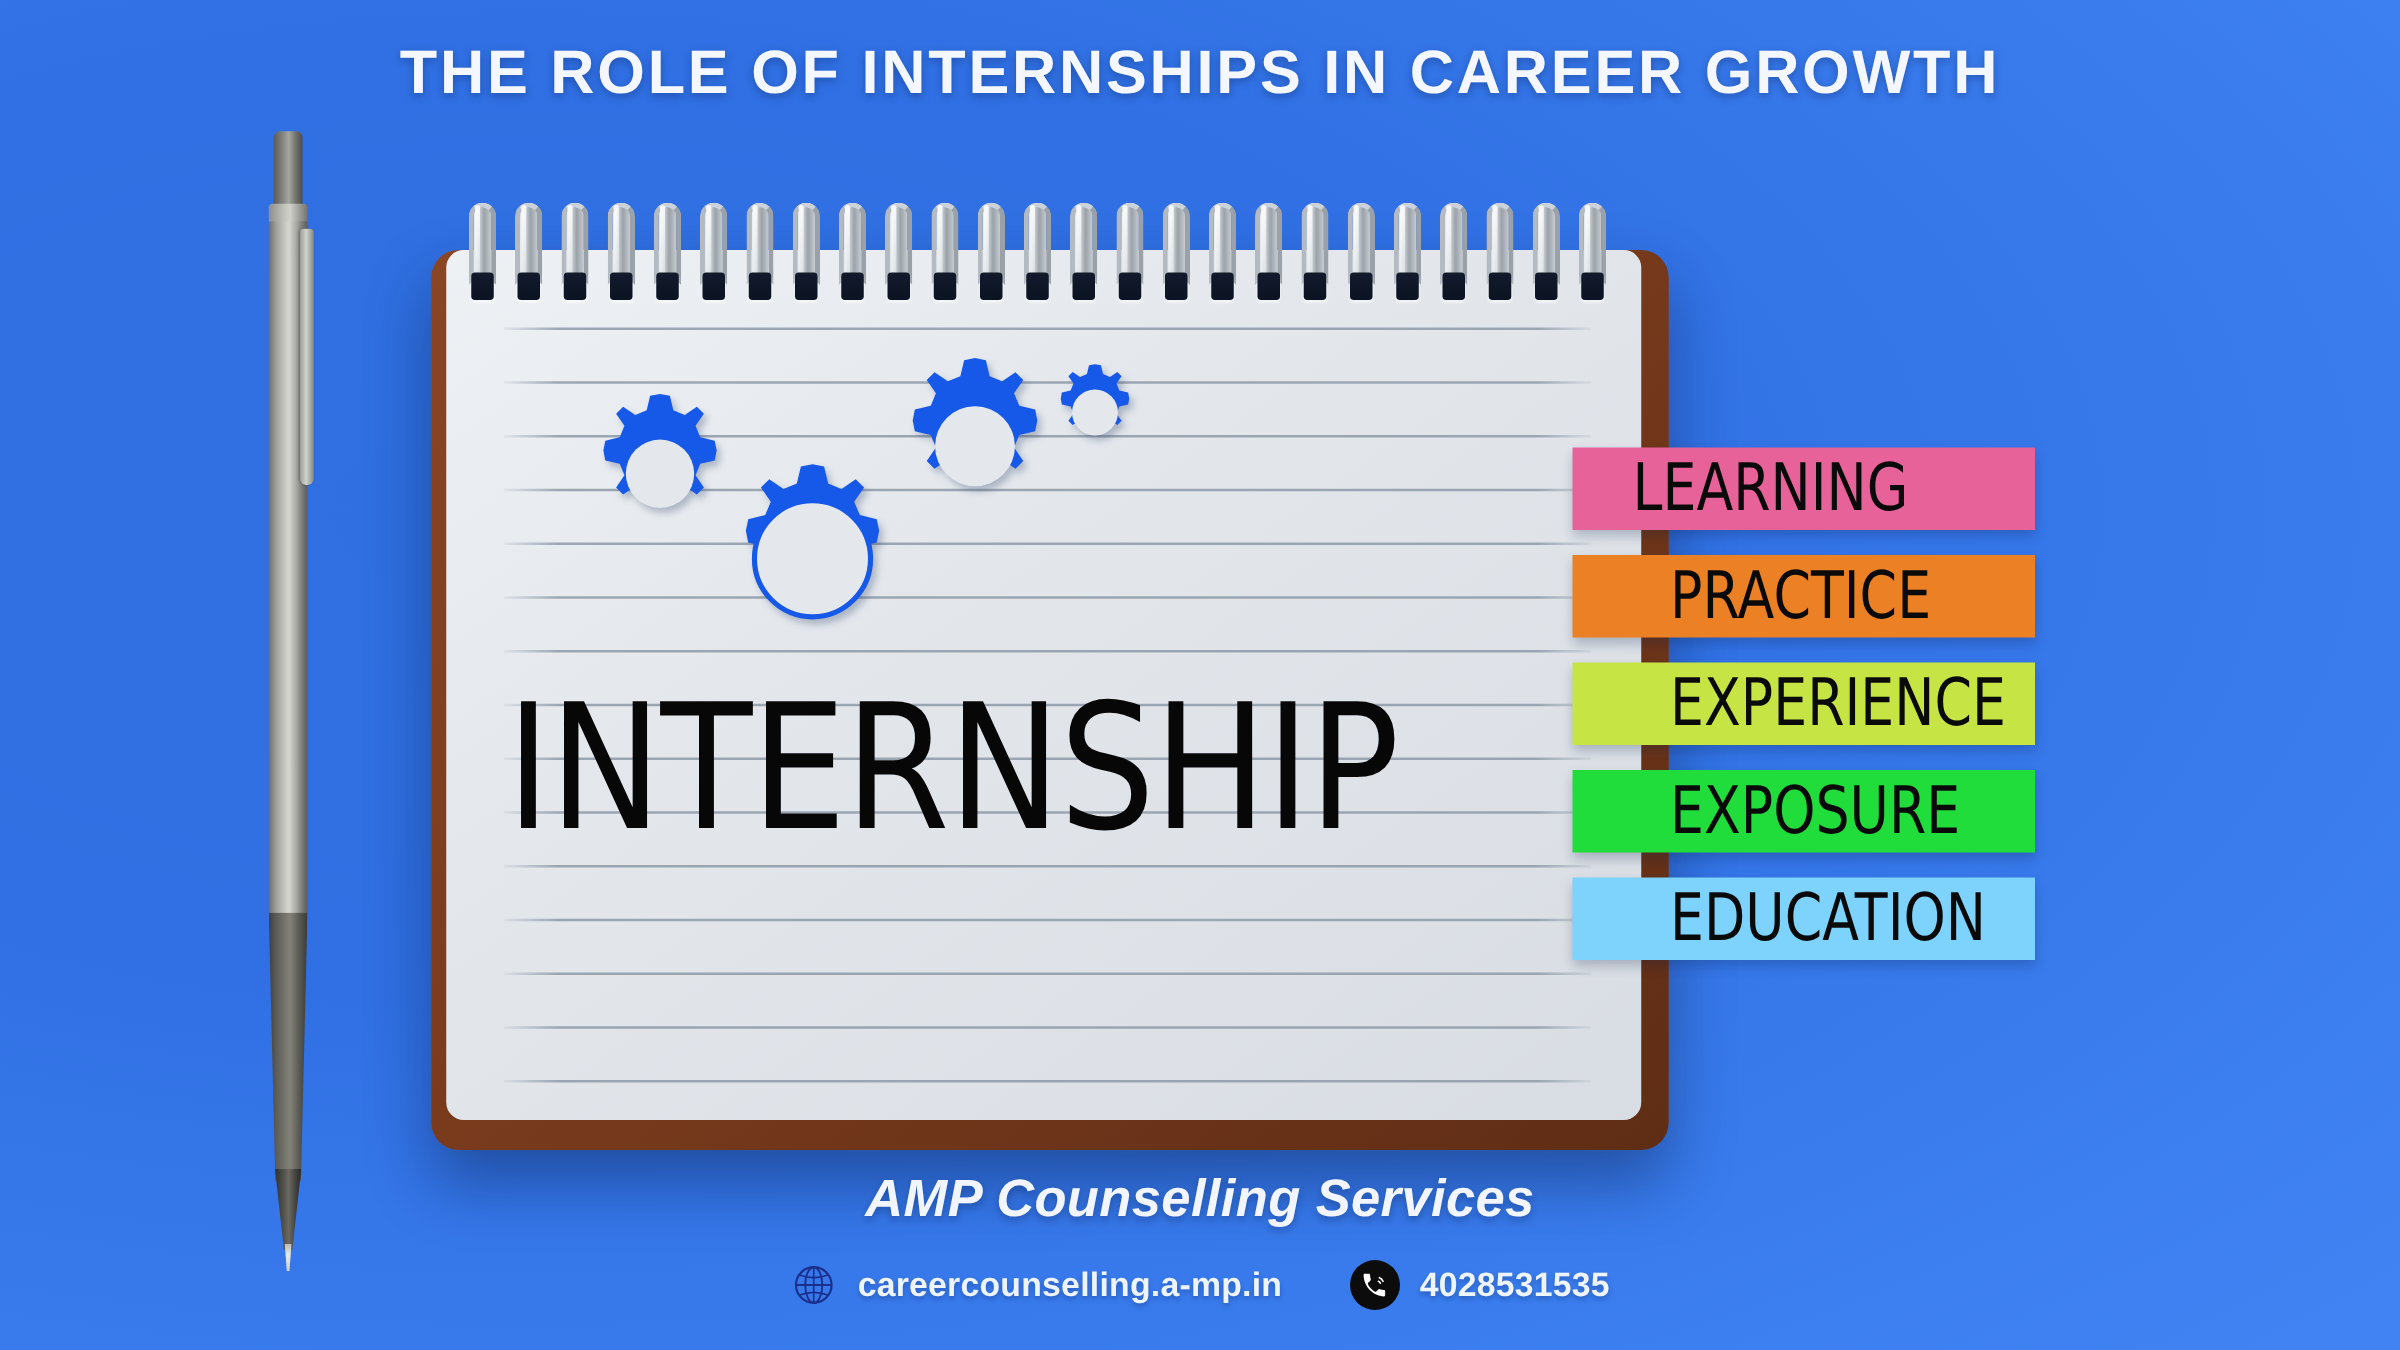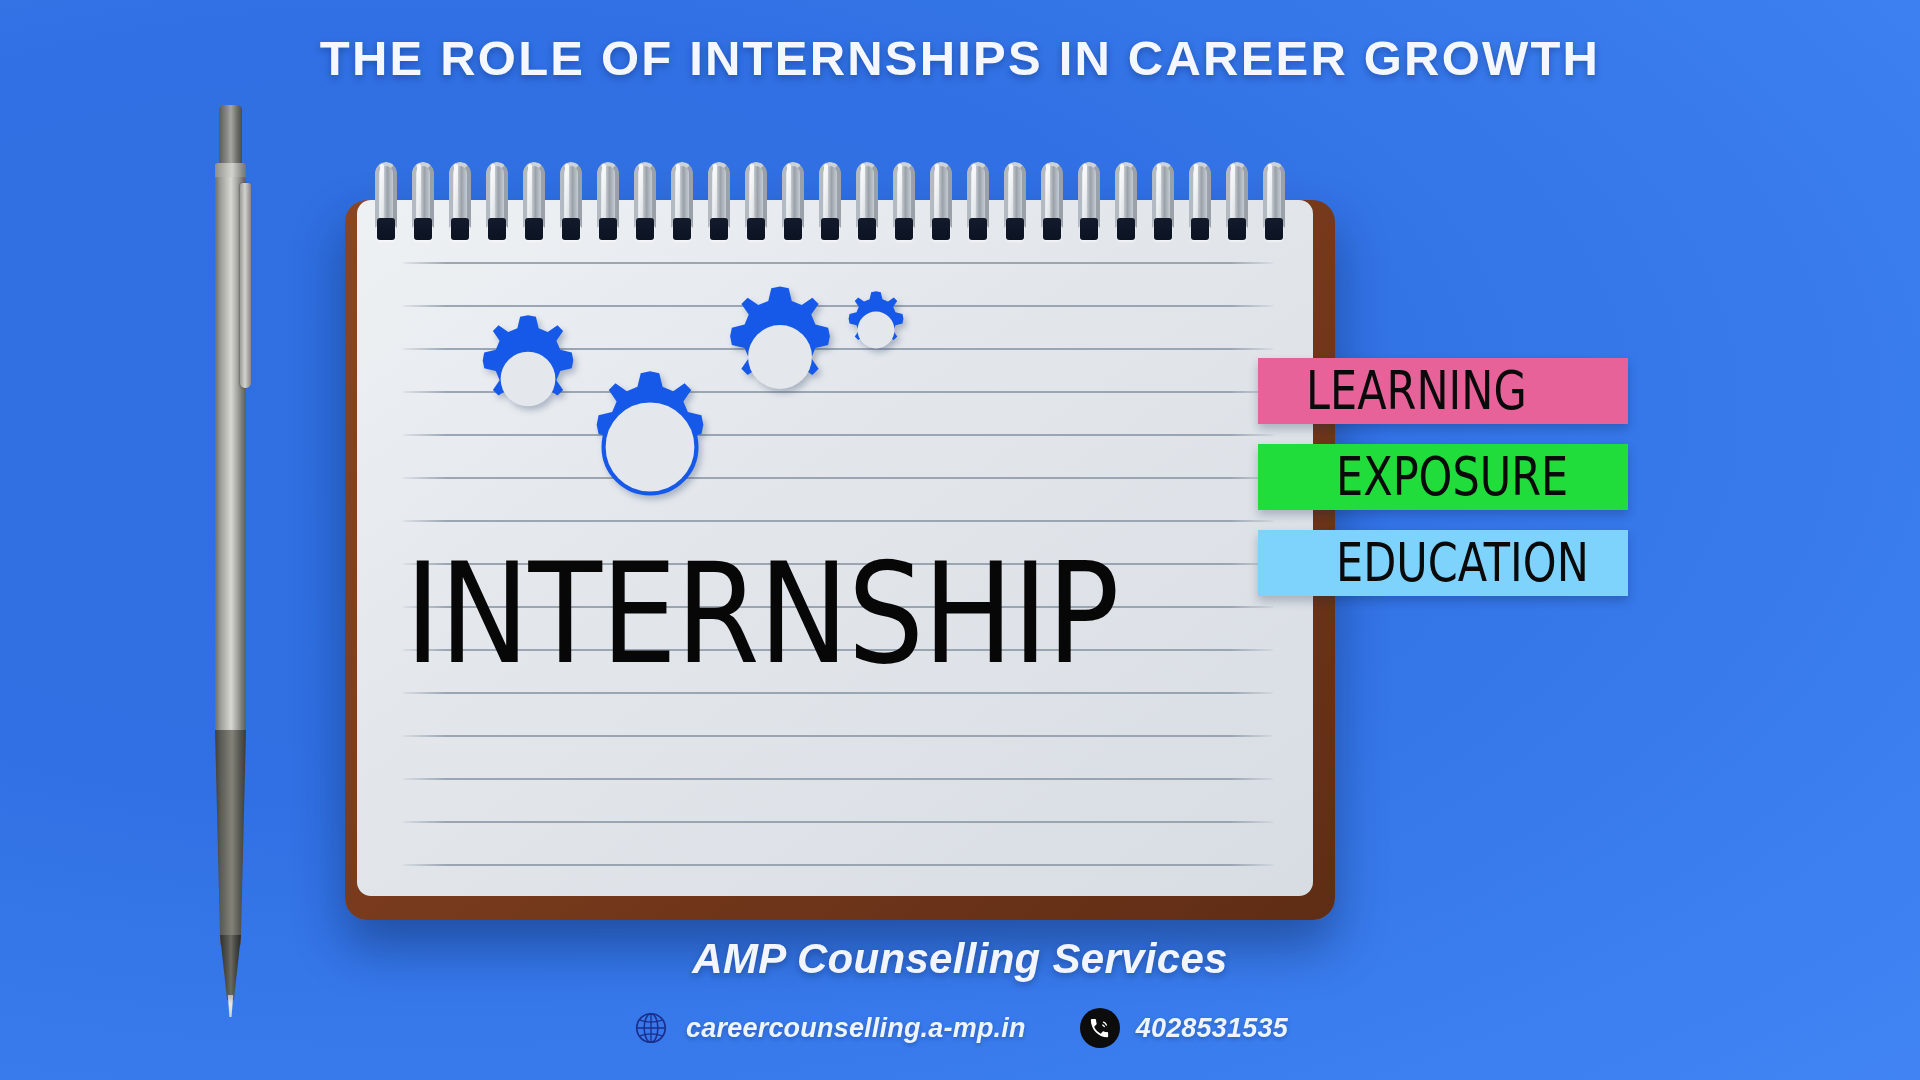--- a/index.html
+++ b/index.html
@@ -149,21 +149,21 @@
     text-align: center;
     font-size: 42px;
     font-weight: 700;
     color: #f2f6fc;
     letter-spacing: .3px;
     text-shadow: 0 3px 6px rgba(10,30,80,.30);
     font-style: italic;
   }
   .contact {
     position: absolute; top: 1008px; left: 0; width: 1920px;
-    display: flex; align-items: center; justify-content: center; gap: 16px; font-style: italic;
+    display: flex; align-items: center; justify-content: center; gap: 16px;
   }
   .contact .txt {
     font-size: 27px; font-weight: 700; color: #eef4fc; letter-spacing: .2px;
     text-shadow: 0 2px 4px rgba(10,30,80,.3);
   }
   .globe-ico { width: 38px; height: 38px; display:block; }
   .phone-ico {
     width: 40px; height: 40px; border-radius: 50%;
     background: #0c0c0c; display: flex; align-items: center; justify-content: center;
   }
@@ -354,20 +354,26 @@
         <div class="wire"></div>
         <div class="shine"></div>
         <div class="hole"></div>
       </div>
     </div>
 </div>
 
 <div class="labels" id="labelList">
     <div class="label" style="background: rgb(232, 98, 154); padding-left: 48px;">
       <span>LEARNING</span>
+    </div>
+    <div class="label" style="background: rgb(236, 128, 36);">
+      <span>PRACTICE</span>
+    </div>
+    <div class="label" style="background: rgb(198, 229, 69);">
+      <span>EXPERIENCE</span>
     </div>
     <div class="label" style="background: rgb(32, 221, 60);">
       <span>EXPOSURE</span>
     </div>
     <div class="label" style="background: #7dd3fc;">
       <span>EDUCATION</span>
     </div>
   </div>
 
 <div class="brand">AMP Counselling Services</div>

